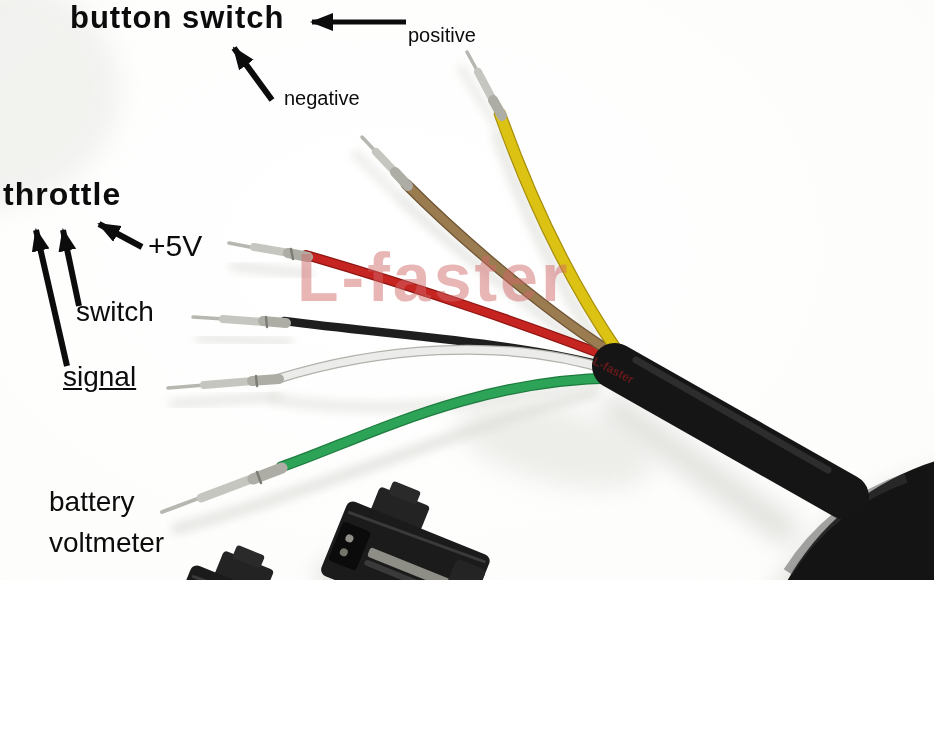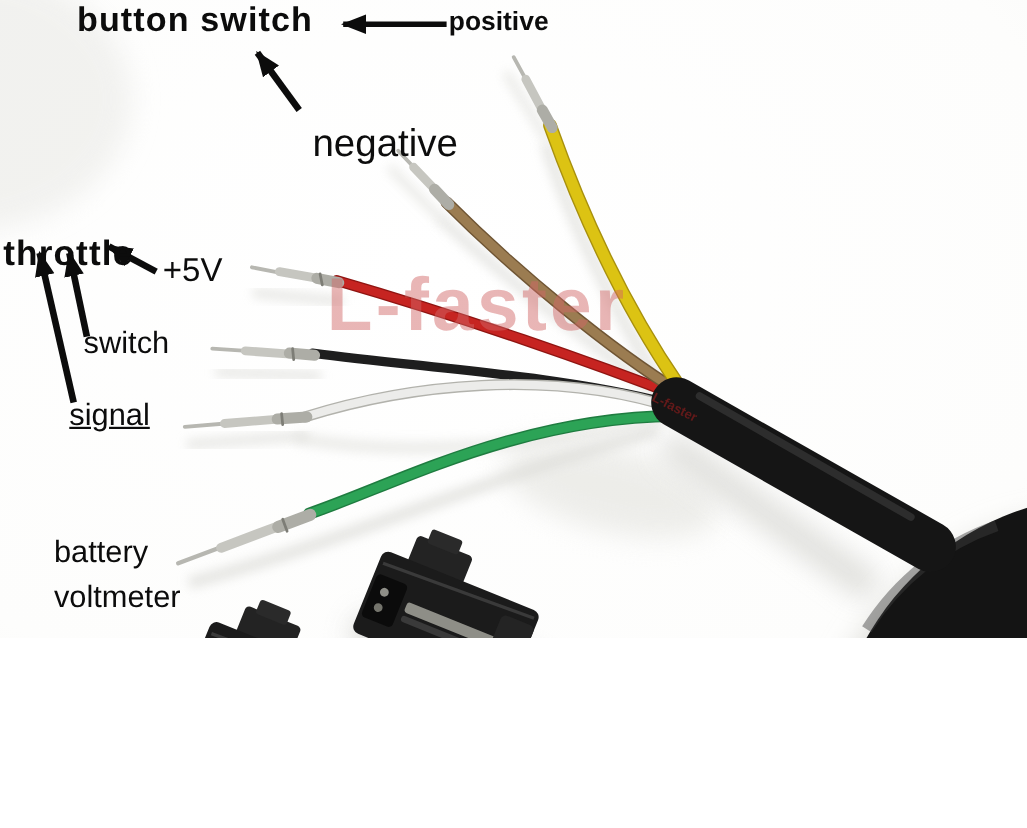--- a/index.html
+++ b/index.html
@@ -12,23 +12,23 @@
   }
   .scene svg{position:absolute;left:0;top:0;}
   .label{
     position:absolute;
     color:#0c0c0c;
     font-family:"Liberation Sans", sans-serif;
     line-height:1.15;
     white-space:nowrap;
   }
   .lbl-button-switch{left:70px;top:0px;font-size:31px;font-weight:bold;letter-spacing:1px;}
-  .lbl-positive{left:408px;top:6px;font-size:24px;font-weight:bold;}
-  .lbl-negative{left:284px;top:87px;font-size:35px;margin-top:24px;}
-  .lbl-throttle{left:3px;top:176px;font-size:32px;font-weight:bold;letter-spacing:1px;margin-top:36px;}
+  .lbl-positive{left:408px;top:24px;font-size:20px;}
+  .lbl-negative{left:284px;top:87px;font-size:20px;}
+  .lbl-throttle{left:3px;top:176px;font-size:32px;font-weight:bold;letter-spacing:1px;}
   .lbl-5v{left:148px;top:229px;font-size:30px;}
   .lbl-ground{left:76px;top:296px;font-size:28px;}
   .lbl-signal{left:63px;top:361px;font-size:28px;text-decoration:underline;}
   .lbl-battery{left:49px;top:482px;font-size:28px;white-space:normal;width:150px;line-height:1.45;}
   .watermark-big{
     position:absolute;left:297px;top:238px;
     font-size:68px;font-weight:bold;letter-spacing:3px;
     color:rgba(208,102,102,0.48);
     font-family:"Liberation Sans", sans-serif;
     white-space:nowrap;

